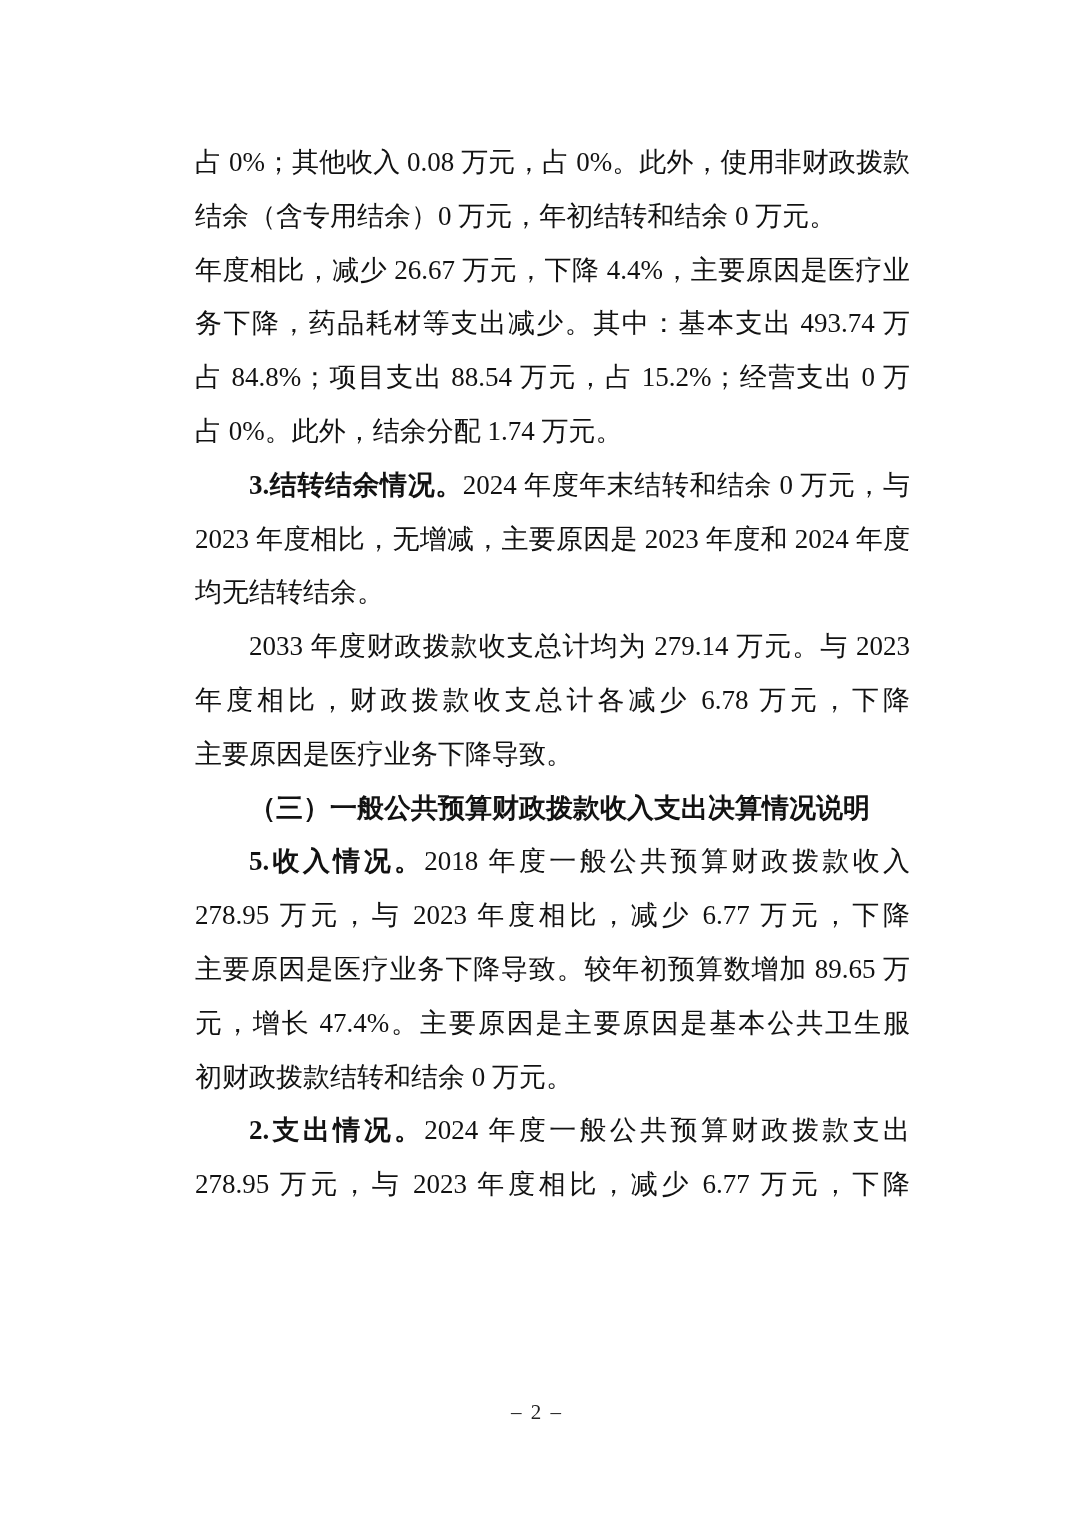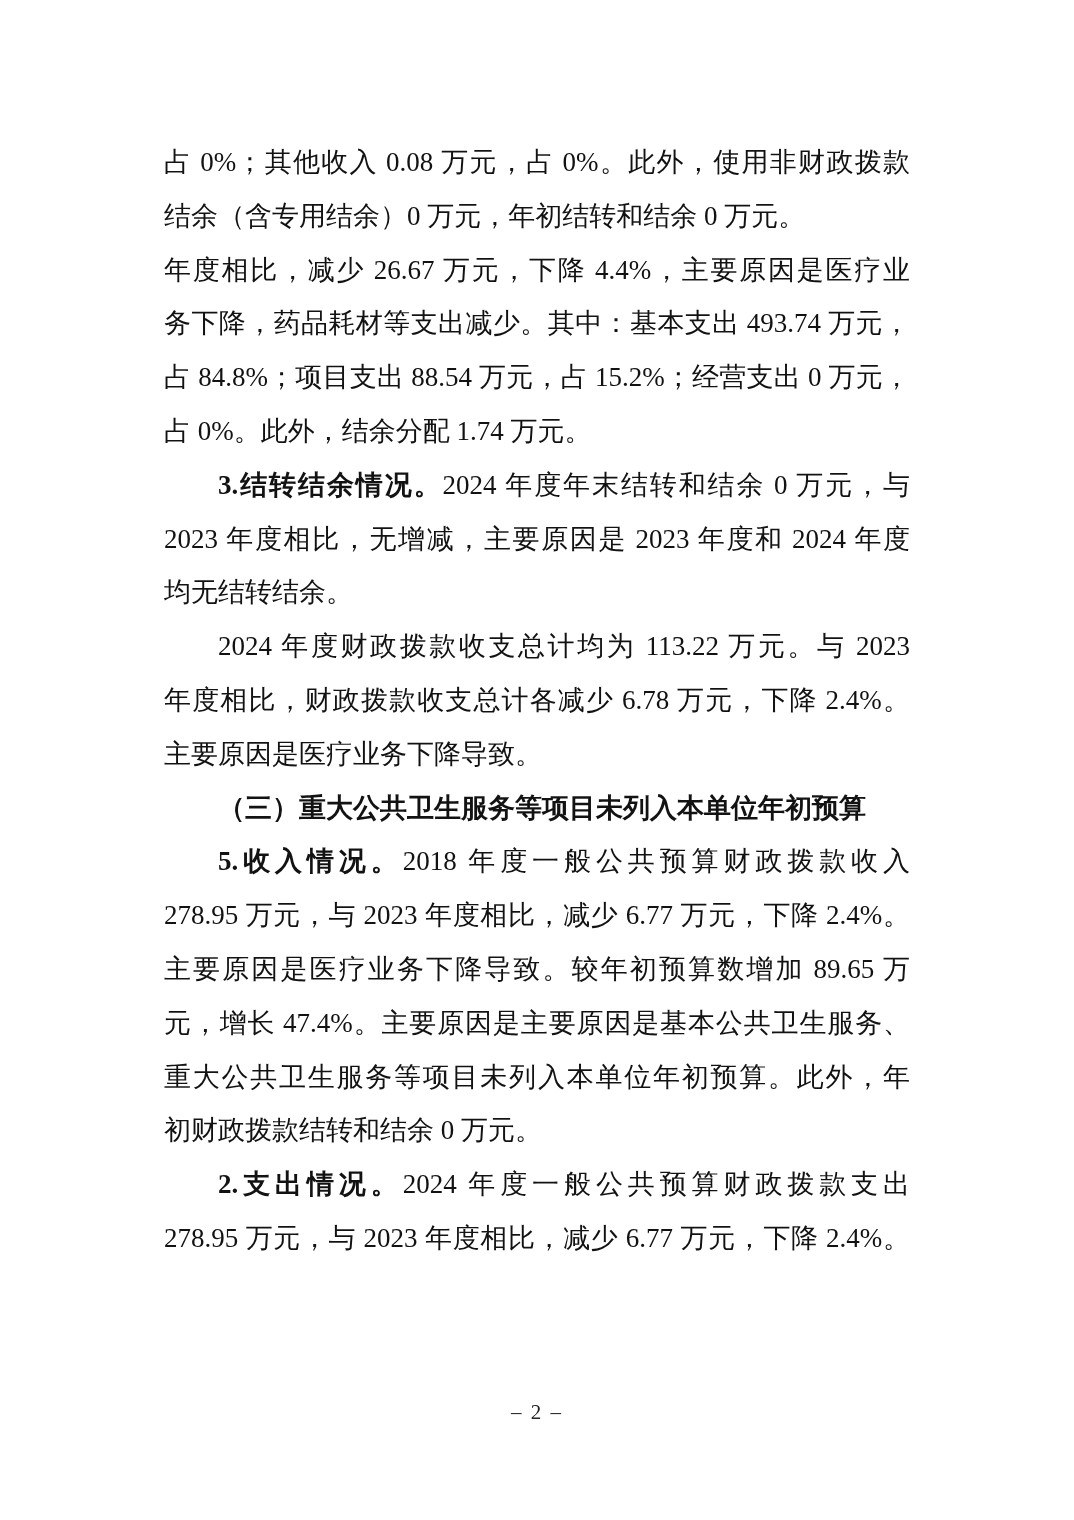--- a/index.html
+++ b/index.html
@@ -16,20 +16,21 @@
     position: absolute;
     left: 164px; top: 136px;
     width: 746px;
   }
   .line {
     font-size: 27px;
     line-height: 53.8px;
     height: 53.8px;
     white-space: normal;
     overflow: hidden;
+    margin-left: 31px;
   }
   .line.justify {
     text-align: justify;
     text-align-last: justify;
     text-justify: inter-character;
   }
   .line.indent { text-indent: 54px; }
   .run { font-weight: normal; }
   .run.bold { font-weight: bold; }
   .page-footer {
@@ -50,27 +51,26 @@
   <div class="doc-body">
       <div class="line justify"><span class="run">占 0%；其他收入 0.08 万元，占 0%。此外，使用非财政拨款</span></div>
       <div class="line"><span class="run">结余（含专用结余）0 万元，年初结转和结余 0 万元。</span></div>
       <div class="line justify"><span class="run">年度相比，减少 26.67 万元，下降 4.4%，主要原因是医疗业</span></div>
       <div class="line justify"><span class="run">务下降，药品耗材等支出减少。其中：基本支出 493.74 万元，</span></div>
       <div class="line justify"><span class="run">占 84.8%；项目支出 88.54 万元，占 15.2%；经营支出 0 万元，</span></div>
       <div class="line"><span class="run">占 0%。此外，结余分配 1.74 万元。</span></div>
       <div class="line justify indent"><span class="run bold">3.结转结余情况。</span><span class="run">2024 年度年末结转和结余 0 万元，与</span></div>
       <div class="line justify"><span class="run">2023 年度相比，无增减，主要原因是 2023 年度和 2024 年度</span></div>
       <div class="line"><span class="run">均无结转结余。</span></div>
-      <div class="line justify indent"><span class="run">2024 年度财政拨款收支总计均为 113.22 万元。与 2023</span></div>
+      <div class="line justify indent"><span class="run">2033 年度财政拨款收支总计均为 279.14 万元。与 2023</span></div>
       <div class="line justify"><span class="run">年度相比，财政拨款收支总计各减少 6.78 万元，下降 2.4%。</span></div>
       <div class="line"><span class="run">主要原因是医疗业务下降导致。</span></div>
-      <div class="line indent"><span class="run bold">（三）重大公共卫生服务等项目未列入本单位年初预算</span></div>
+      <div class="line indent"><span class="run bold">（三）一般公共预算财政拨款收入支出决算情况说明</span></div>
       <div class="line justify indent"><span class="run bold">5.收入情况。</span><span class="run">2018 年度一般公共预算财政拨款收入</span></div>
       <div class="line justify"><span class="run">278.95 万元，与 2023 年度相比，减少 6.77 万元，下降 2.4%。</span></div>
       <div class="line justify"><span class="run">主要原因是医疗业务下降导致。较年初预算数增加 89.65 万</span></div>
       <div class="line justify"><span class="run">元，增长 47.4%。主要原因是主要原因是基本公共卫生服务、</span></div>
-      <div class="line justify"><span class="run">重大公共卫生服务等项目未列入本单位年初预算。此外，年</span></div>
       <div class="line"><span class="run">初财政拨款结转和结余 0 万元。</span></div>
       <div class="line justify indent"><span class="run bold">2.支出情况。</span><span class="run">2024 年度一般公共预算财政拨款支出</span></div>
       <div class="line justify"><span class="run">278.95 万元，与 2023 年度相比，减少 6.77 万元，下降 2.4%。</span></div>
     </div>
   <div class="page-footer">– 2 –</div>
 </div>
 
 </body></html>

